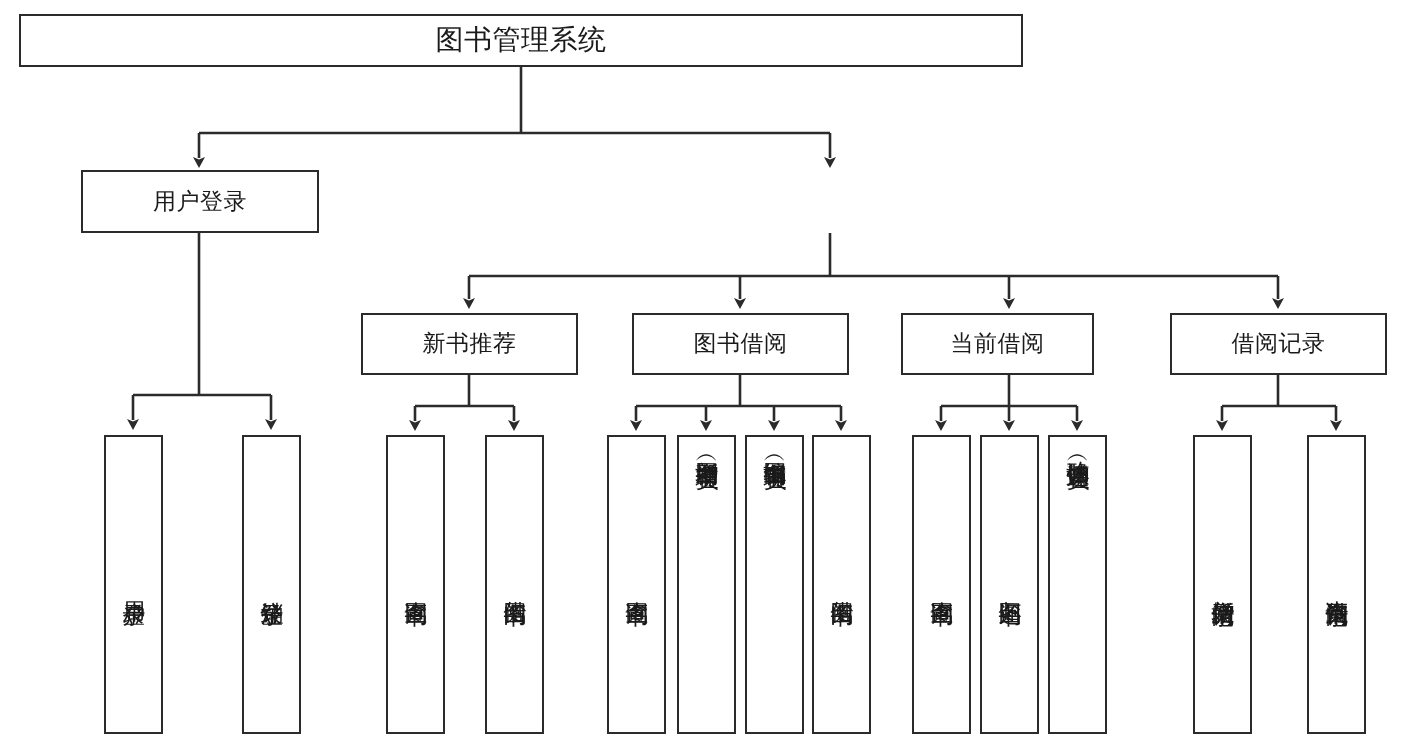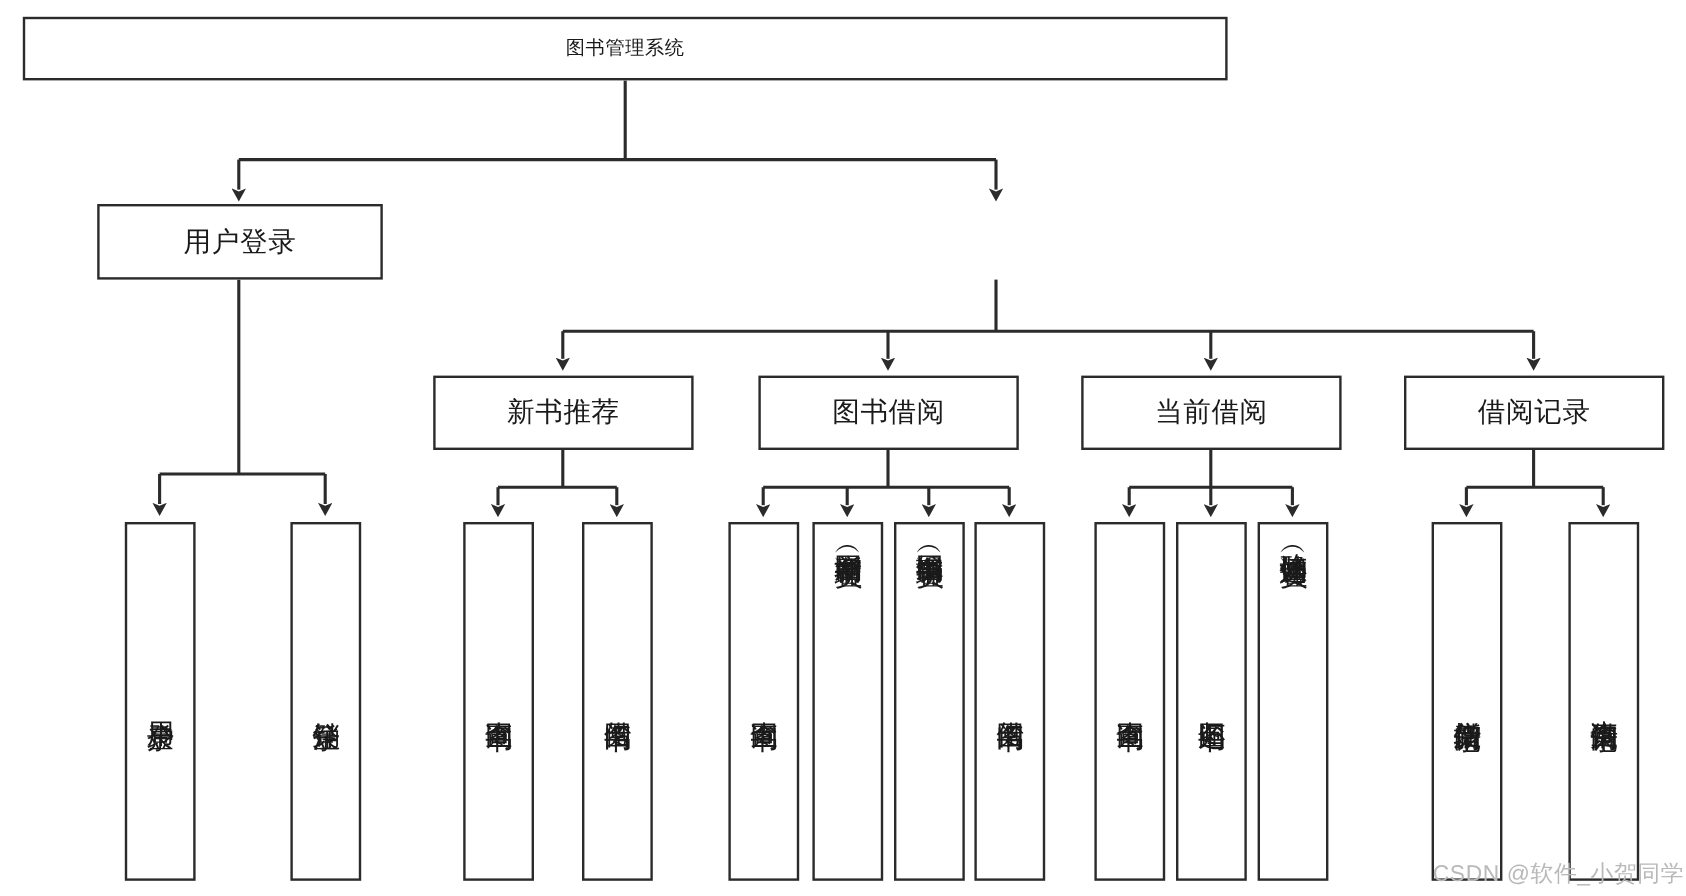--- a/index.html
+++ b/index.html
@@ -34,21 +34,21 @@
     justify-content: center;
     overflow: hidden;
   }
   .node-label-h {
     font-size: 23px;
     color: #1a1a1a;
     line-height: 1.1;
     white-space: nowrap;
     letter-spacing: 0.5px;
   }
-  .node-box.root .node-label-h { font-size: 16px; }
+  .node-box.root .node-label-h { font-size: 28px; }
   .node-label-v {
     font-size: 23px;
     color: #1a1a1a;
     writing-mode: vertical-rl;
     text-orientation: upright;
     line-height: 1.12;
     letter-spacing: 1px;
     white-space: nowrap;
   }
   .leaf-box {
@@ -130,21 +130,21 @@
   <div class="node-box" style="left:81px; top:170px; width:238px; height:63px;">
     <span class="node-label-h">用户登录</span>
   </div>
 
   <div class="node-box" style="left:632px; top:313px; width:217px; height:62px;">
     <span class="node-label-h">图书借阅</span>
   </div>
   <div class="node-box" style="left:361px; top:313px; width:217px; height:62px;">
     <span class="node-label-h">新书推荐</span>
   </div>
-  <div class="node-box" style="left:901px; top:313px; width:217px; height:62px;">
+  <div class="node-box" style="left:901px; top:313px; width:193px; height:62px;">
     <span class="node-label-h">当前借阅</span>
   </div>
   <div class="node-box" style="left:1170px; top:313px; width:217px; height:62px;text-align:right;">
     <span class="node-label-h">借阅记录</span>
   </div>
 
   <div class="node-box leaf-box" style="left:104px; top:435px; width:59px; height:299px;">
     <span class="node-label-v">用户登录</span>
   </div>
   <div class="node-box leaf-box" style="left:242px; top:435px; width:59px; height:299px;">
@@ -181,15 +181,14 @@
     <span class="node-label-v">确认归还（管理员）</span>
   </div>
 
   <div class="node-box leaf-box" style="left:1193px; top:435px; width:59px; height:299px;">
     <span class="node-label-v">新增借阅记录</span>
   </div>
   <div class="node-box leaf-box" style="left:1307px; top:435px; width:59px; height:299px;">
     <span class="node-label-v">查询借阅记录</span>
   </div>
 
-  <div class="watermark" style="left:1194px; top:715px;">CSDN @软件_小贺同学</div>
 
 </div>
 
 </body></html>

